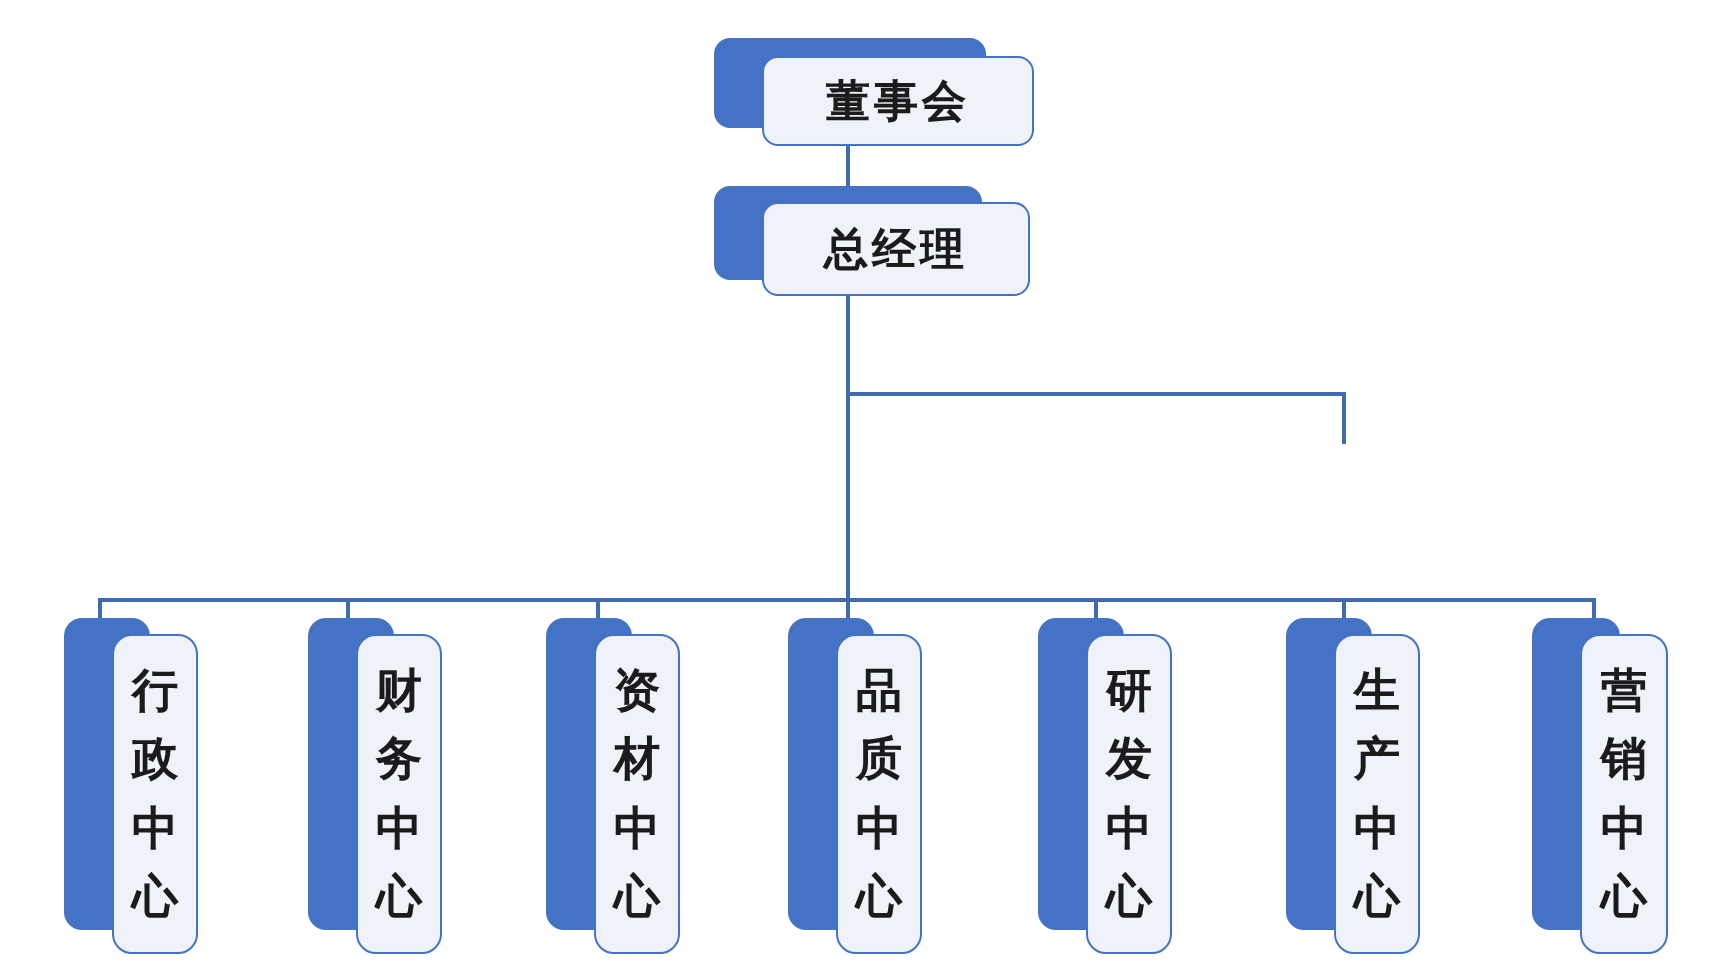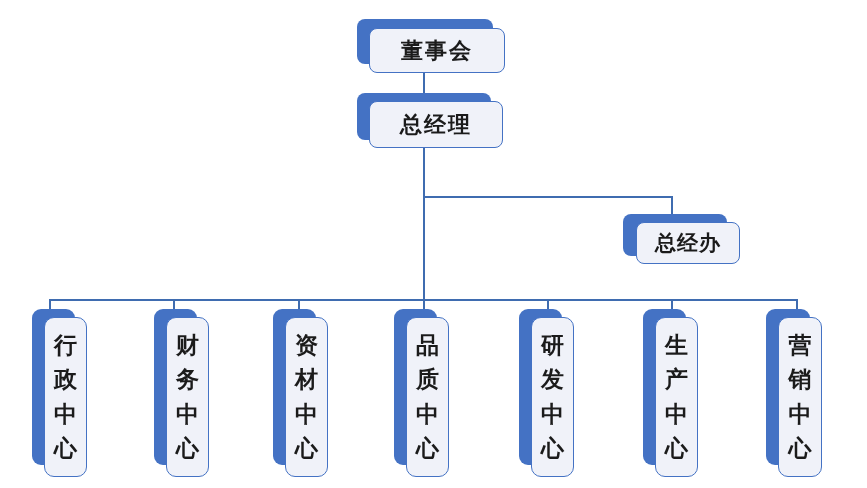--- a/index.html
+++ b/index.html
@@ -39,21 +39,21 @@
     width: 100%; height: 100%;
     background: var(--color-shadow);
     border-radius: 8px;
   }
   .node.v .shadow {
     height: calc(100% - 4px);
     border-radius: 9px;
   }
   .node .face {
     position: absolute;
-    left: 4px; top: 0;
+    left: 16px; top: 0;
     width: 100%; height: 100%;
     background: var(--color-face);
     border: 1px solid var(--color-border);
     border-radius: 8px;
     display: flex;
     align-items: center;
     justify-content: center;
     text-align: center;
   }
   .node.v .face { border-radius: 10px; }
@@ -103,26 +103,20 @@
     </span>
   </div>
 
   <div class="node h node-general-manager" style="left:365px; top:101px; width:134px; height:47px;text-decoration:underline;">
     <span class="shadow"></span>
     <span class="face">
       <span class="label-h">总经理</span>
     </span>
   </div>
 
-  <div class="node h node-gm-office" style="left:632px; top:222px; width:104px; height:42px;">
-    <span class="shadow" style="left:-9px;"></span>
-    <span class="face">
-      <span class="label-h">总经办</span>
-    </span>
-  </div>
 
   <div class="node v" style="left:40px; top:317px; width:43px; height:160px;">
     <span class="shadow"></span>
     <span class="face">
       <span class="label-v">
           <span>行</span>
           <span>政</span>
           <span>中</span>
           <span>心</span>
         </span>

